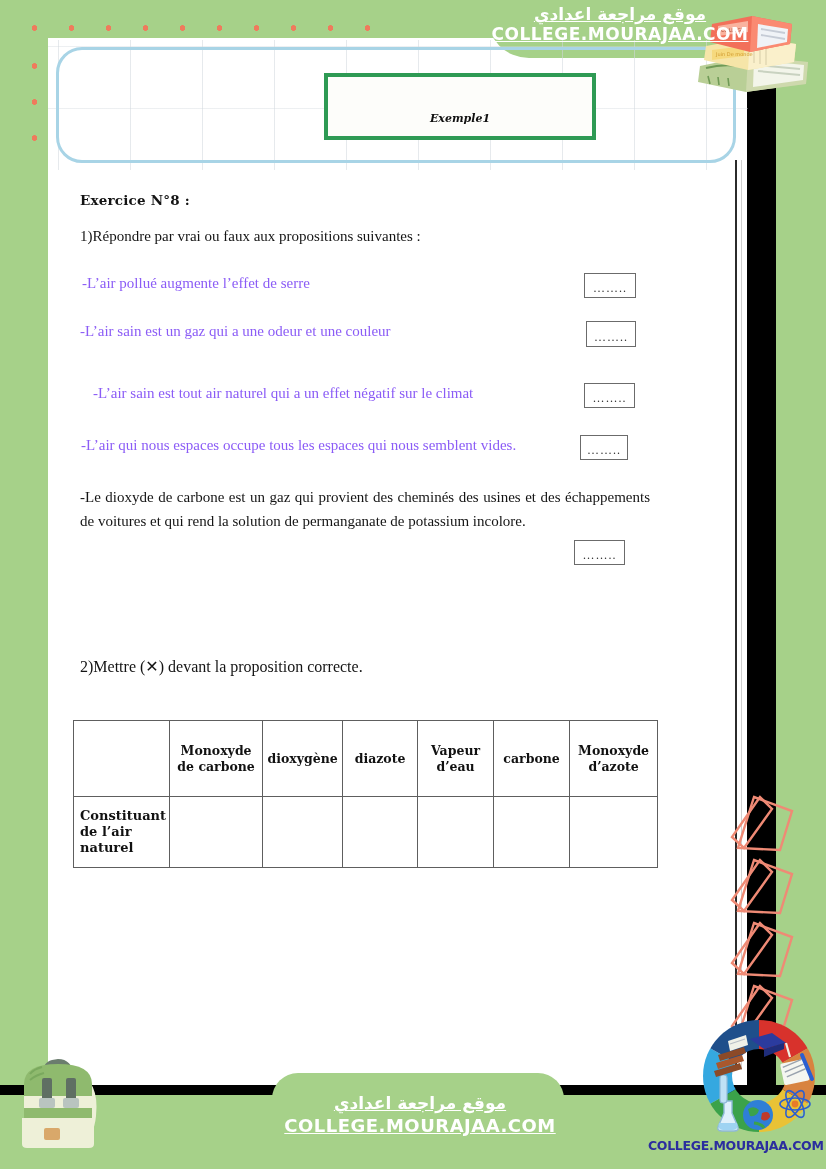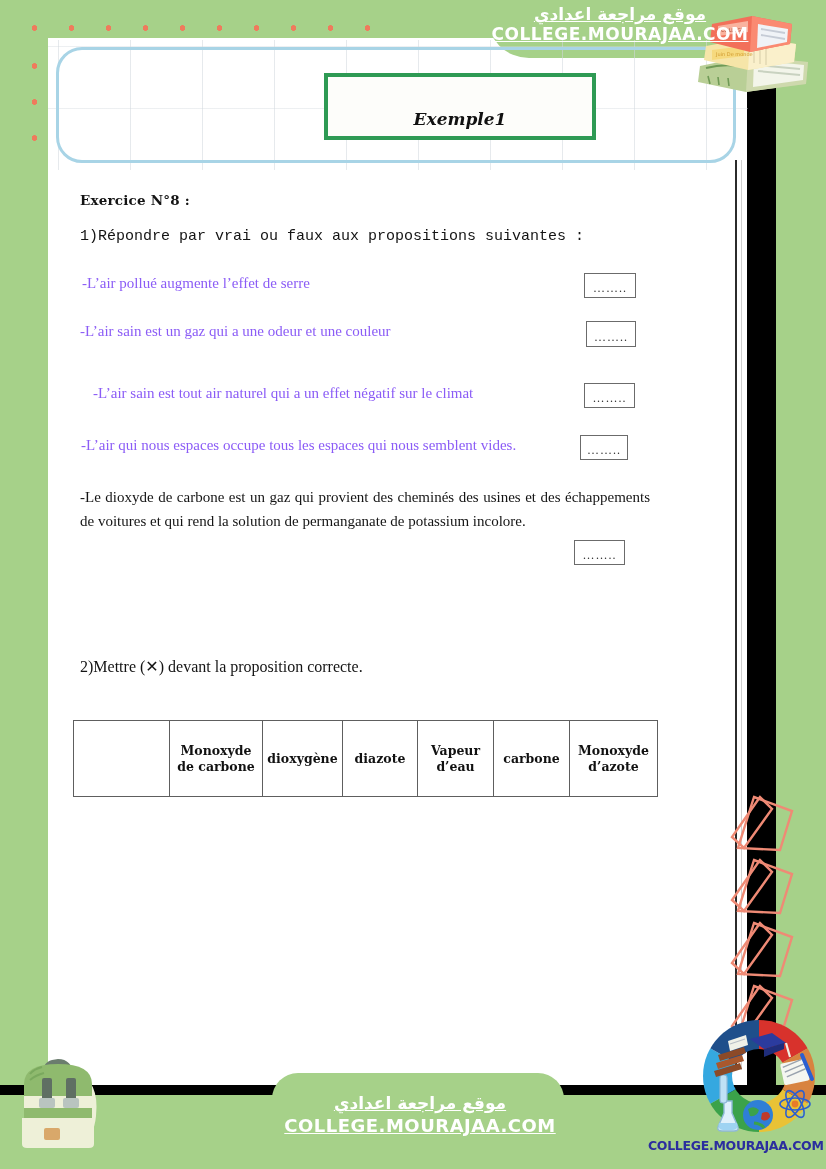--- a/index.html
+++ b/index.html
@@ -156,21 +156,21 @@
   }
   .title-l1, .title-l2 {
     font-family: "DejaVu Serif", serif;
     font-style: italic;
     font-weight: 700;
     color: #111111;
     font-size: 17px;
     line-height: 24px;
     white-space: nowrap;
   }
-  .title-l2 { font-size: 17px; margin-top: 24px; }
+  .title-l2 { font-size: 11px; margin-top: 24px; }
 
   
   .books {
     position: absolute;
     left: 688px; top: 8px;
     width: 130px; height: 92px;
     z-index: 8;
   }
 
   
@@ -185,21 +185,21 @@
     left: 32px; top: 22px;
     font-family: "DejaVu Serif", serif;
     font-weight: 700;
     font-size: 13.5px;
     color: #141414;
     letter-spacing: 0.2px;
   }
   .q1 {
     position: absolute;
     left: 32px; top: 58px;
-    font-family: Liberation Mono, monospace;
+    font-family: Liberation Serif, serif;
     font-size: 15px;
     color: #141414;
   }
   .prop {
     position: absolute;
     font-family: "Liberation Serif", serif;
     font-size: 15px;
     color: #8b5cf6;
     white-space: nowrap;
   }
@@ -436,20 +436,29 @@
           <td class="c0"></td>
           <td class="c1">Monoxyde de carbone</td>
           <td class="c2">dioxygène</td>
           <td class="c3">diazote</td>
           <td class="c4">Vapeur d’eau</td>
           <td class="c5">carbone</td>
           <td class="c6">Monoxyde d’azote</td>
         </tr>
       </thead>
       <tbody>
+        <tr class="r1">
+          <td class="rowhdr c0">Constituant de l’air naturel</td>
+          <td class="c1"></td>
+          <td class="c2"></td>
+          <td class="c3"></td>
+          <td class="c4"></td>
+          <td class="c5"></td>
+          <td class="c6"></td>
+        </tr>
       </tbody>
     </table>
   </div>
 </div>
 
 <svg class="chevrons" viewBox="0 0 110 275">
   <g fill="none" stroke="#ef8a75" stroke-width="2.4">
     <path d="M44 7 L16 47 L28 58 L56 19 Z"></path>
     <path d="M44 7 L82 21 L70 60 L28 58 Z" transform="translate(-6,0)"></path>
     <path d="M44 70 L16 110 L28 121 L56 82 Z"></path>

